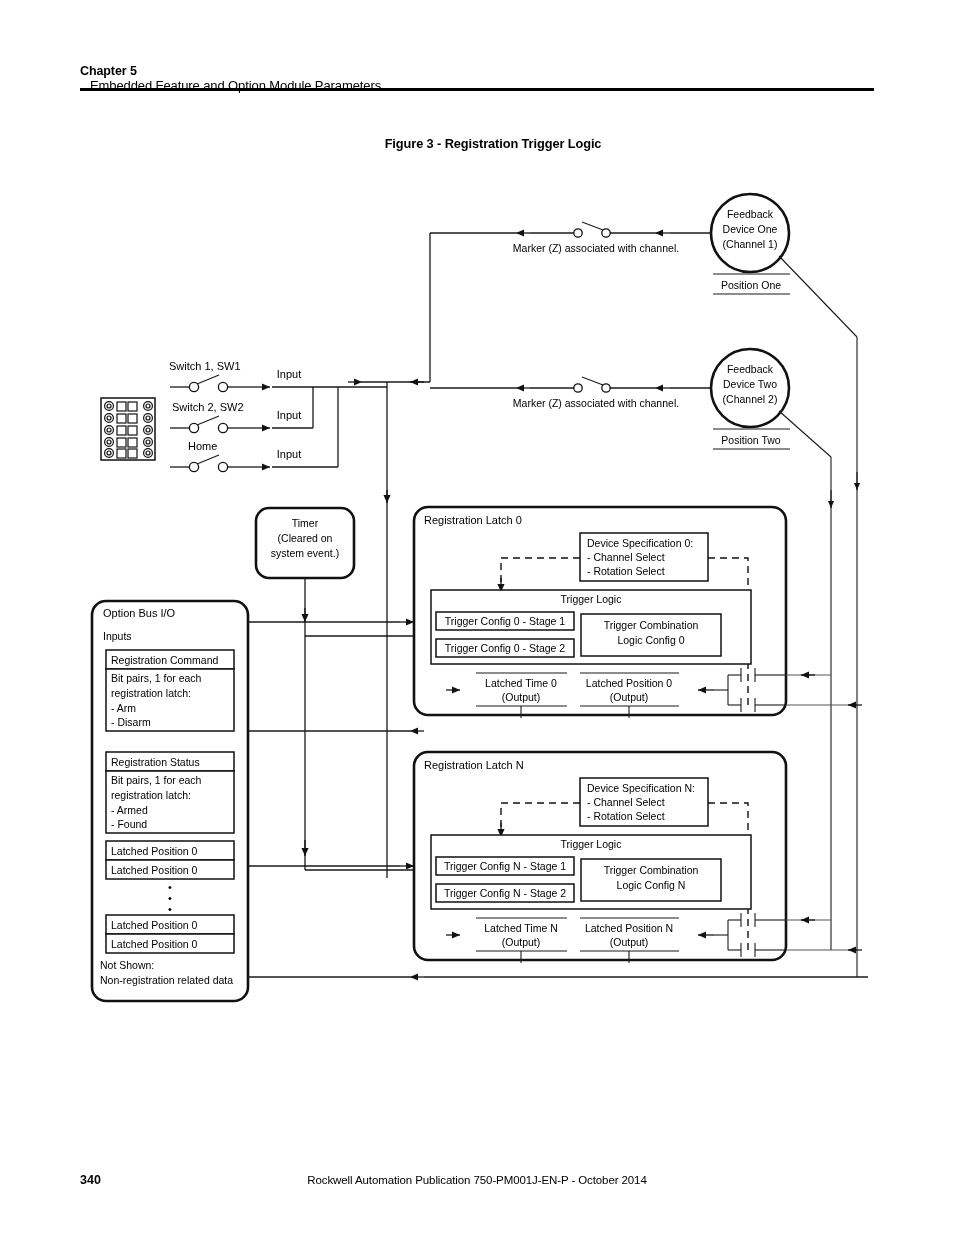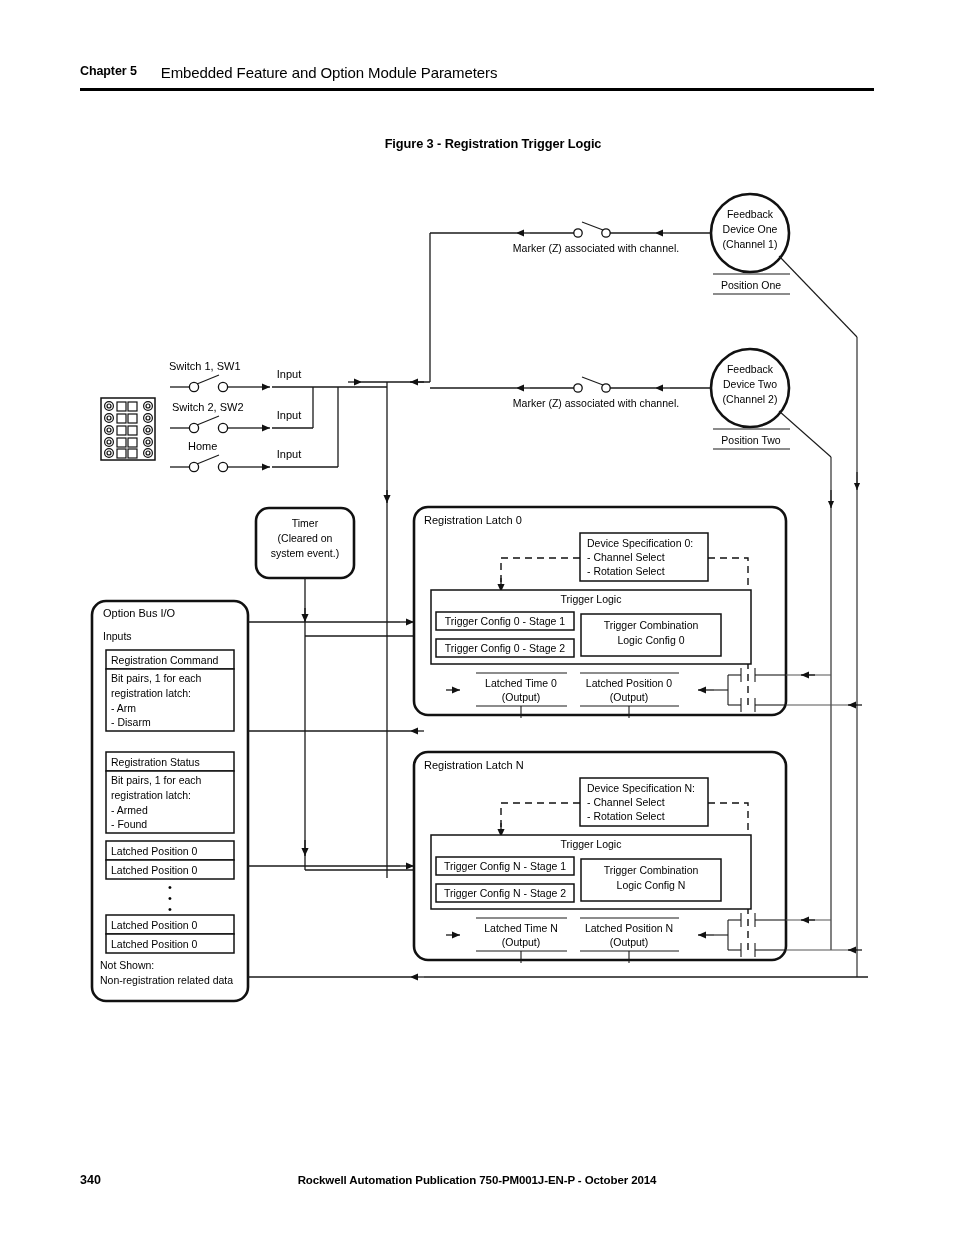--- a/index.html
+++ b/index.html
@@ -2,33 +2,33 @@
 <html><head>
 <meta charset="utf-8">
 <style>
   html,body{margin:0;padding:0;background:#ffffff;}
   body{width:954px;height:1235px;position:relative;
        font-family:"Liberation Sans","DejaVu Sans",sans-serif;color:#000;}
   .page{position:absolute;inset:0;width:954px;height:1235px;}
 
   
   .hdr{position:absolute;left:80px;top:64px;width:800px;height:22px;
-       display:flex;align-items:flex-start;}
+       display:flex;align-items:flex-start;flex-direction:column;}
   .hdr-chapter{font-weight:bold;font-size:12.5px;letter-spacing:-0.1px;}
-  .hdr-title{font-size:15px;margin-left:24px;letter-spacing:-0.1px;}
+  .hdr-title{font-size:13px;margin-left:10px;letter-spacing:-0.1px;}
   .hdr-rule{position:absolute;left:80px;top:88px;width:794px;height:3px;background:#000;}
 
   
   .fig-caption{position:absolute;left:0;top:136px;width:954px;text-align:center;
                font-weight:bold;font-size:12.8px;letter-spacing:-0.1px;padding-left:16px;}
 
   
   .ft-page{position:absolute;left:80px;top:1173px;font-weight:bold;font-size:12.5px;}
   .ft-pub{position:absolute;left:0;top:1174px;width:954px;text-align:center;
-          font-size:11.5px;letter-spacing:-0.1px;font-weight:bold;}
+          font-size:11.5px;letter-spacing:-0.1px;}
 
   
   svg.diagram{position:absolute;left:0;top:0;width:954px;height:1235px;overflow:visible;}
   svg text{font-family:"Liberation Sans","DejaVu Sans",sans-serif;fill:#000;}
   .t11{font-size:11px;}
   .t105{font-size:10.5px;}
   .wire{stroke:#1a1a1a;stroke-width:1.3;fill:none;}
   .wire-thin{stroke:#1a1a1a;stroke-width:1.1;fill:none;}
   .wire-grey{stroke:#555;stroke-width:1.2;fill:none;}
   .box-thick{stroke:#111;stroke-width:2.6;fill:#fff;}

